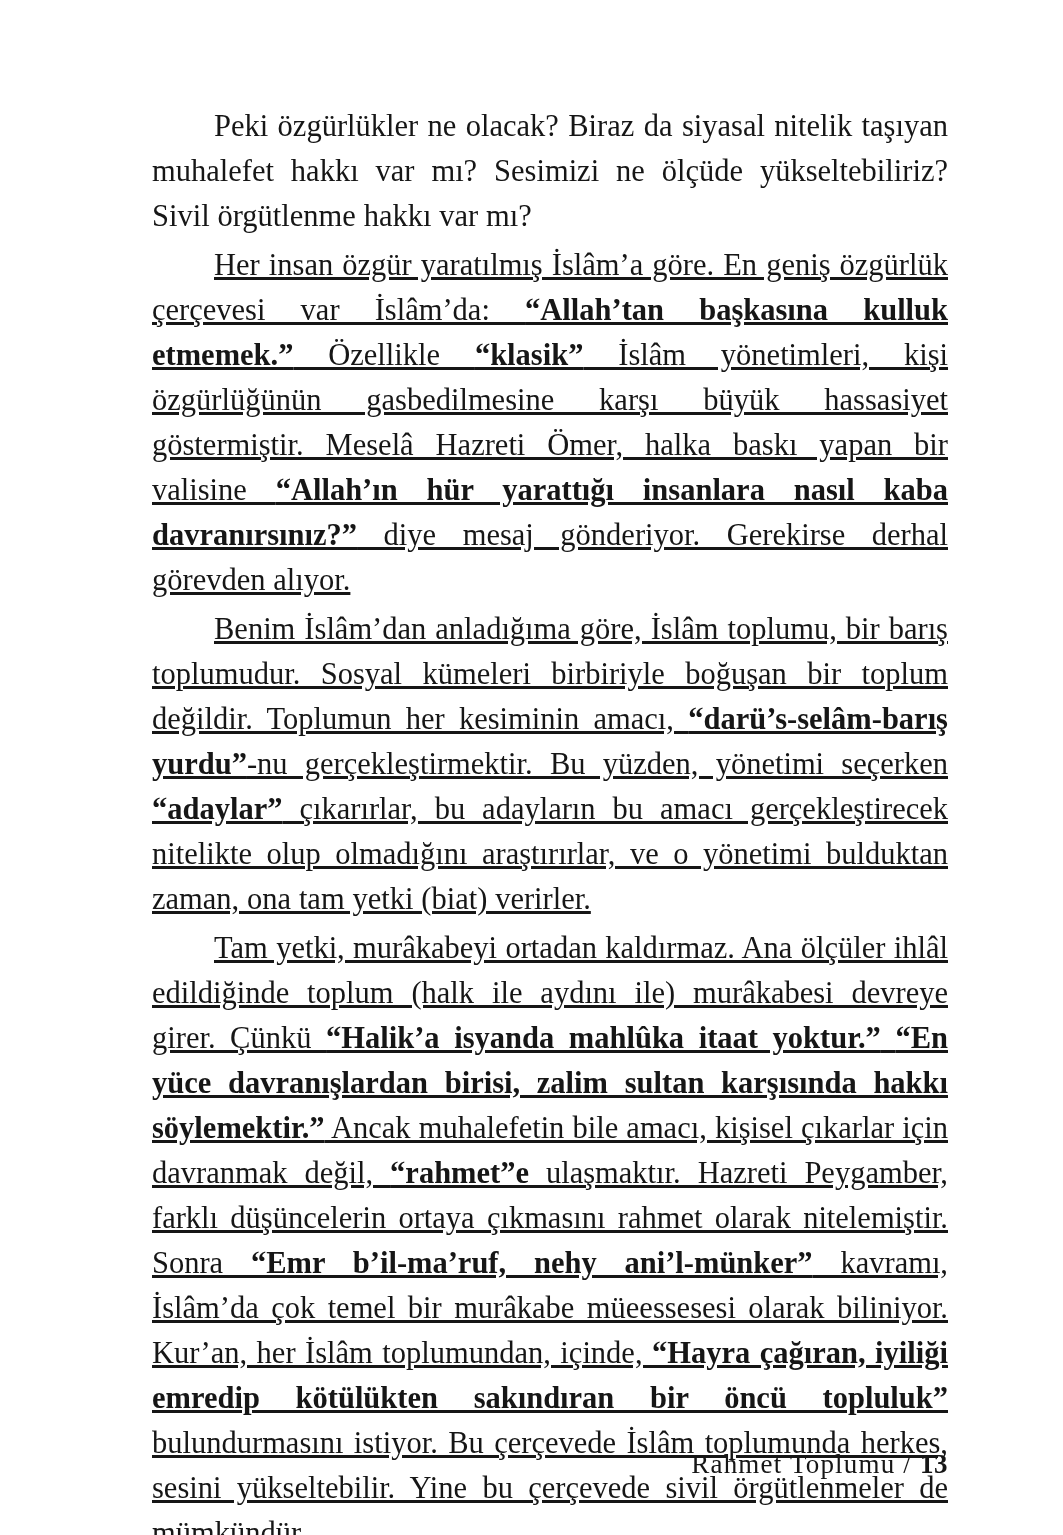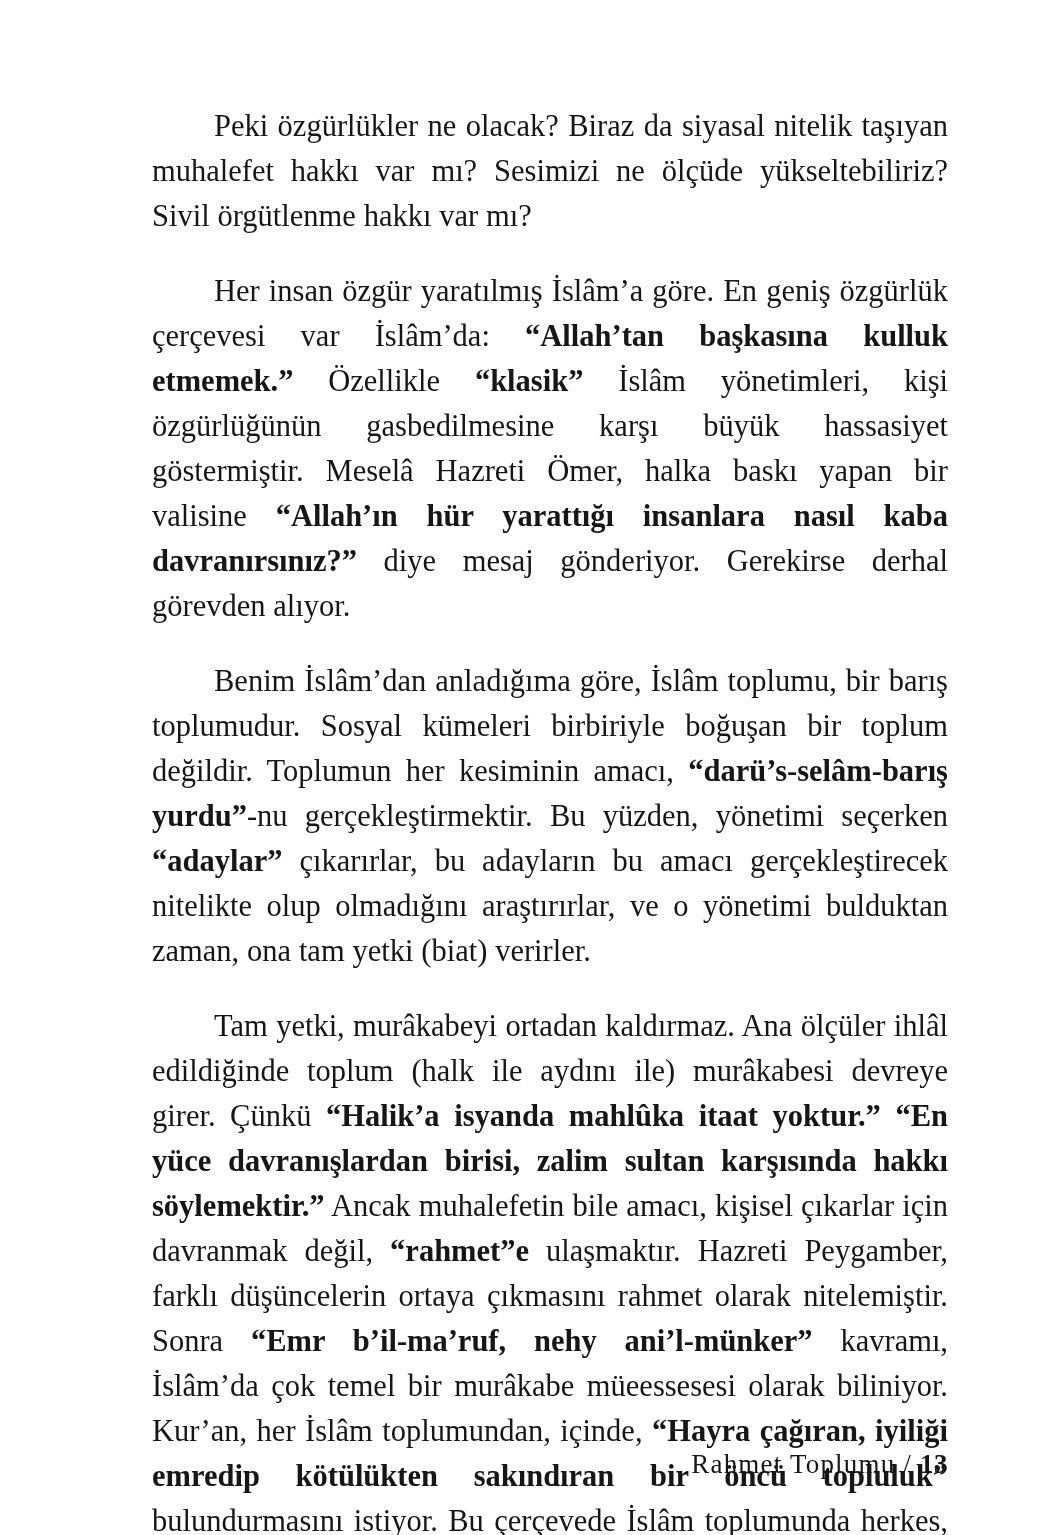--- a/index.html
+++ b/index.html
@@ -35,21 +35,22 @@
     margin: 0;
     text-indent: 62px;
     text-align: justify;
     font-size: 30.5px;
     line-height: 45px;
     word-spacing: 0.2px;
     hyphens: manual;
   }
 
   .para + .para {
-    margin-top: 30px;
+    margin-top: 4px;
+    text-decoration: underline;
   }
 
   .para b {
     font-weight: 700;
   }
 
   .footer {
     position: absolute;
     left: 152px;
     top: 1447px;

